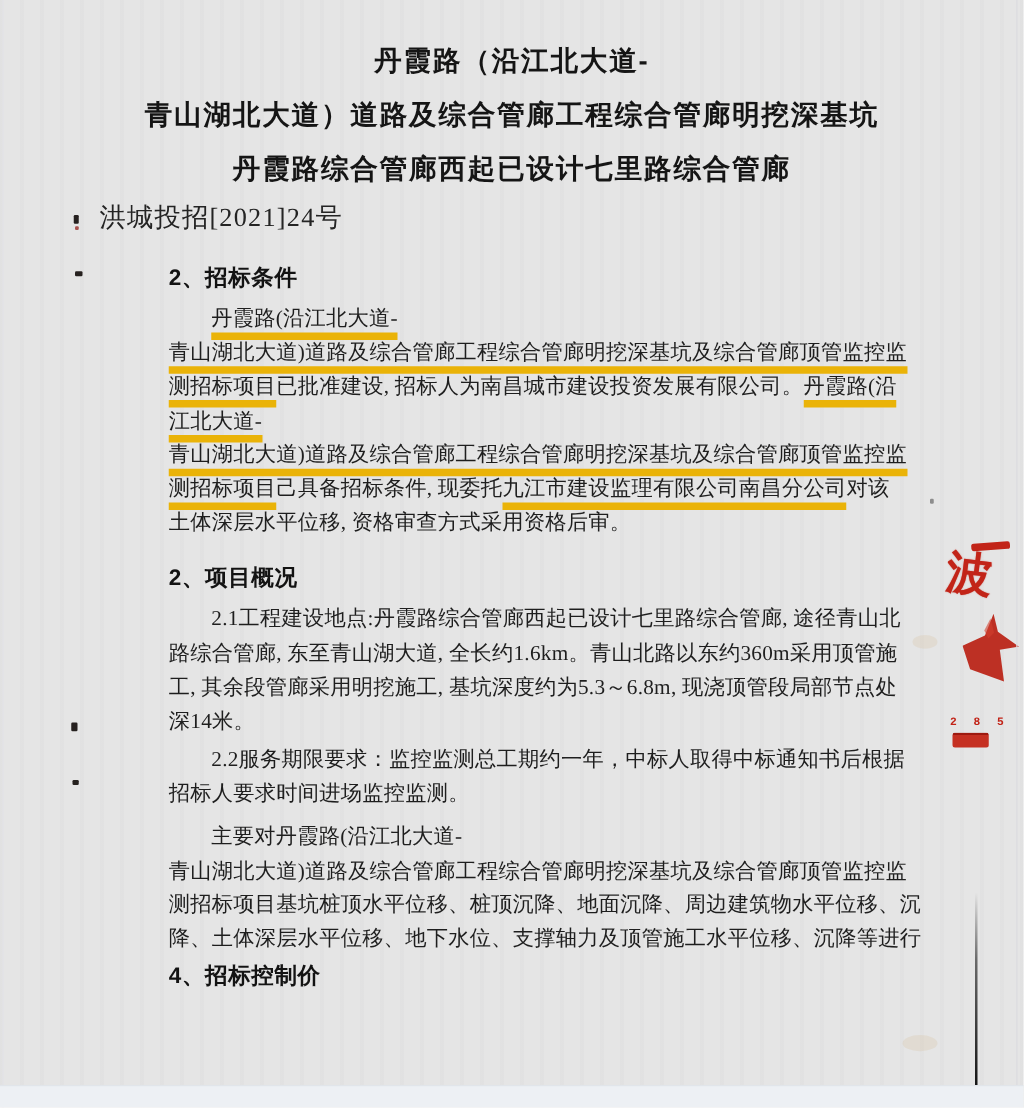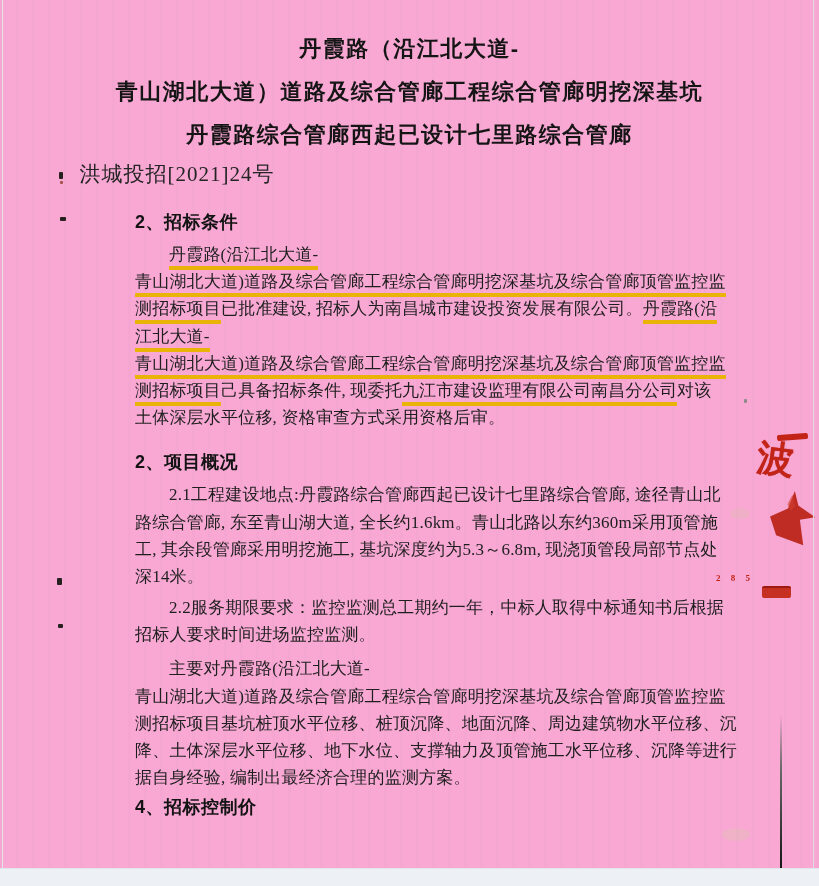--- a/index.html
+++ b/index.html
@@ -1,18 +1,18 @@
 <!DOCTYPE html>
 <html><head>
 <meta charset="utf-8">
 <style>
   html,body { margin:0; padding:0; background:#ffffff; }
   .canvas {
     position:relative; width:819px; height:886px; overflow:hidden;
-    background:#f9a8d4; color:#1e1e1e;
+    background:#e5e5e5; color:#1e1e1e;
     font-family:"Liberation Serif", serif;
   }
   .streaks {
     position:absolute; inset:0; pointer-events:none;
     background:repeating-linear-gradient(90deg, rgba(70,70,85,.025) 0 3px, rgba(0,0,0,0) 3px 16px);
   }
   
   .page-title {
     position:relative; margin:27px auto 0; width:660px; text-align:center;
     font-family:"Liberation Sans", sans-serif; font-weight:700;
@@ -28,21 +28,21 @@
   .section.s2 { margin-top:16px; }
   .section.s3 { margin-top:7px; }
   .section.s4 { margin-top:1px; }
   .heading {
     font-family:"Liberation Sans", sans-serif; font-weight:700;
     font-size:18px; line-height:30px; margin:0 0 4px 0; letter-spacing:.5px; color:#131313;
   }
   .line { font-size:17px; line-height:27.2px; height:27.2px; white-space:nowrap; letter-spacing:.2px; }
   .line.indent { padding-left:34px; }
   .line.gap { margin-top:4px; }
-  .seg.u { border-bottom:4px solid #eab308; padding-bottom:2px; }
+  .seg.u { border-bottom:6px solid #eab308; padding-bottom:2px; }
   
   .speck { position:absolute; background:#26211f; border-radius:1px; }
   .smudge { position:absolute; border-radius:50%; pointer-events:none; }
   .edge-left  { position:absolute; left:2px; top:0; width:1px; height:886px; background:#e4e4e7; }
   .edge-right { position:absolute; left:813px; top:0; width:1px; height:868px; background:#dcdcdf; }
   .crease {
     position:absolute; left:780px; top:714px; width:2px; height:154px;
     background:linear-gradient(to bottom, rgba(140,140,140,0), #6a6a6a 35%, #161616);
   }
   .footer-strip {
@@ -55,22 +55,22 @@
     background:#c22418; border-radius:2px; transform:rotate(-4deg);
   }
   .stamp-char {
     position:absolute; left:757px; top:441px; width:60px; overflow:hidden;
     color:#c22418; font-weight:700; font-size:37px; line-height:40px;
     font-family:"Liberation Sans", sans-serif;
     transform:rotate(7deg); text-shadow:0 0 1px rgba(194,36,24,.7);
   }
   .stamp-star { position:absolute; left:770px; top:491px; transform:rotate(6deg); }
   .stamp-digits {
-    position:absolute; left:716px; top:573px; color:#c22418; font-weight:700;
-    font-size:9px; letter-spacing:4px; font-family:Liberation Serif, serif;
+    position:absolute; left:760px; top:573px; color:#c22418; font-weight:700;
+    font-size:9px; letter-spacing:4px; font-family:Liberation Mono, monospace;
   }
   .stamp-bar2 {
     position:absolute; left:762px; top:586px; width:29px; height:10px;
     background:#c53022; border-top:2px solid #9e1a10; border-radius:2px;
   }
 </style>
 </head>
 <body>
 
 <div class="canvas">
@@ -106,21 +106,20 @@
           <div class="line indent gap"><span class="seg">2.2服务期限要求：监控监测总工期约一年，中标人取得中标通知书后根据</span></div>
           <div class="line"><span class="seg">招标人要求时间进场监控监测。</span></div>
         </div>
     </div>
     <div class="section s3">
       <div class="lines">
           <div class="line indent"><span class="seg">主要对丹霞路(沿江北大道-</span></div>
           <div class="line"><span class="seg">青山湖北大道)道路及综合管廊工程综合管廊明挖深基坑及综合管廊顶管监控监</span></div>
           <div class="line"><span class="seg">测招标项目基坑桩顶水平位移、桩顶沉降、地面沉降、周边建筑物水平位移、沉</span></div>
           <div class="line"><span class="seg">降、土体深层水平位移、地下水位、支撑轴力及顶管施工水平位移、沉降等进行</span></div>
-          <div class="line"><span class="seg">据自身经验, 编制出最经济合理的监测方案。</span></div>
         </div>
     </div>
     <div class="section s4">
       <div class="heading">4、招标控制价</div>
       <div class="lines"></div>
     </div>
   </div>
 
   <div class="stamp-bar1"></div>
   <div class="stamp-char">波</div>

